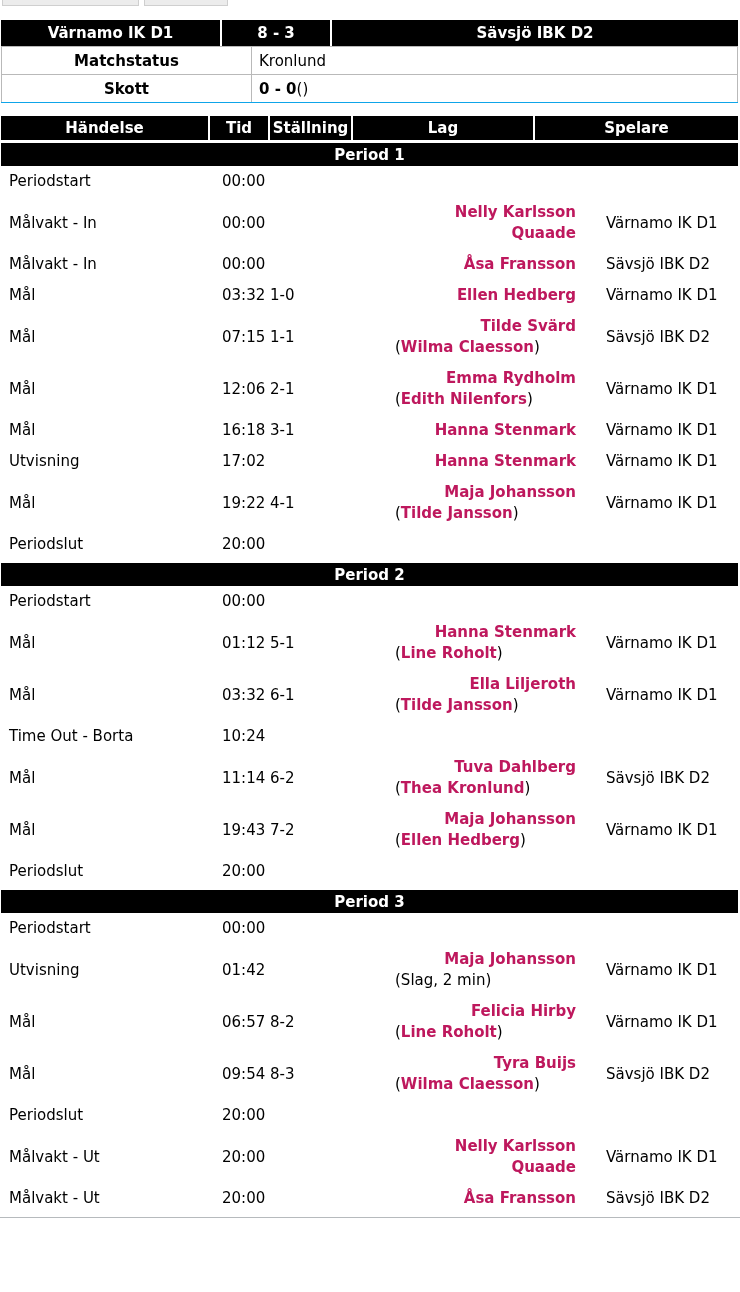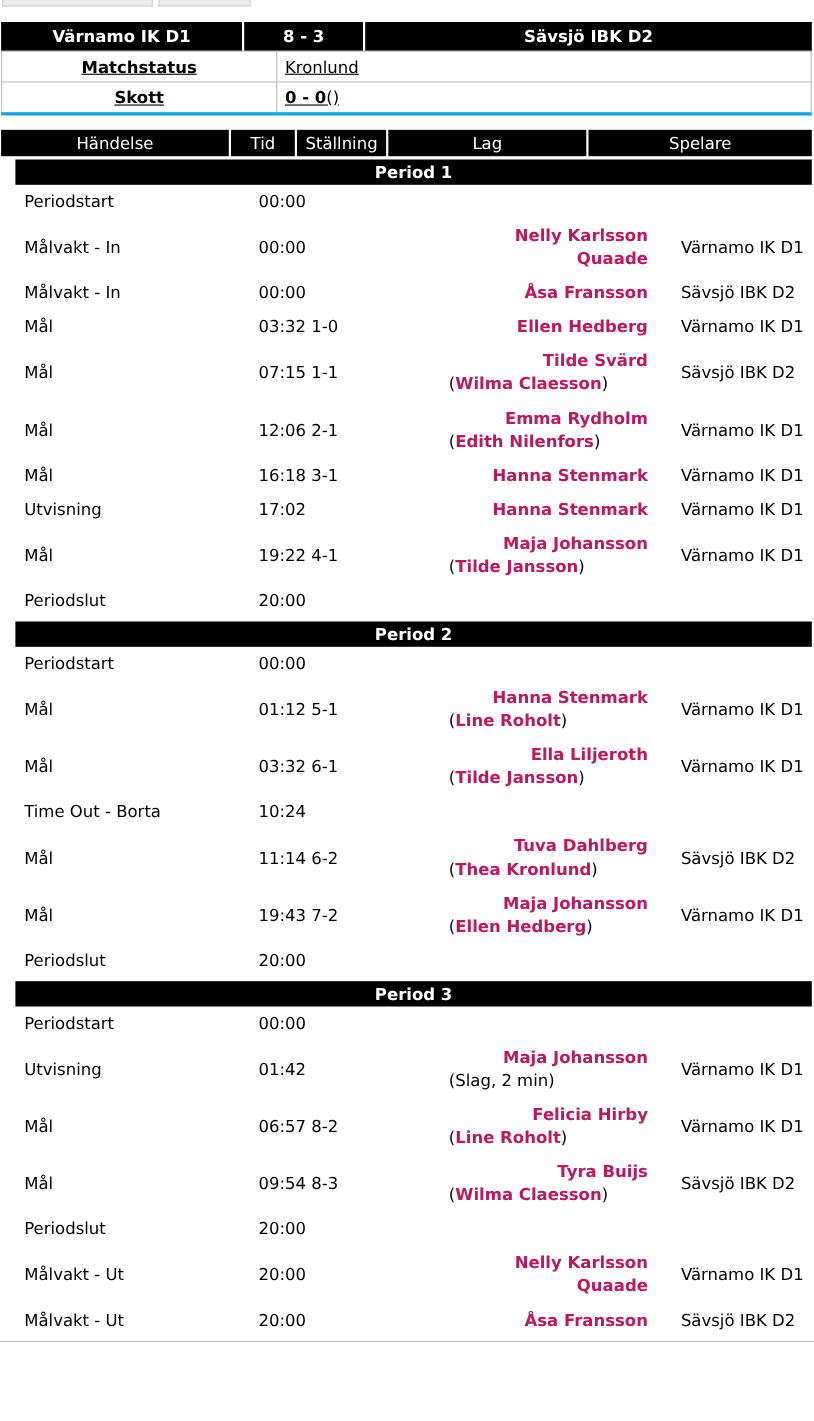--- a/index.html
+++ b/index.html
@@ -15,32 +15,32 @@
   .tab-stub.small{width:84px;}
 
   
   .score-row{display:flex;gap:2px;margin:14px 2px 0 1px;}
   .score-cell{background:#000;color:#fff;font-weight:bold;height:26px;display:flex;align-items:center;justify-content:center;}
   .score-cell.home{width:219px;}
   .score-cell.mid{width:108px;}
   .score-cell.away{flex:1;}
 
   
-  .info-table{margin:0 2px 0 1px;border-bottom:3px solid #0ea5e9;text-decoration:underline;}
+  .info-table{margin:0 2px 0 1px;border-bottom:1px solid #0ea5e9;}
   .info-row{display:flex;border:1px solid #b9b9b9;border-bottom:none;min-height:27px;}
   .info-label{width:249px;font-weight:bold;border-right:1px solid #b9b9b9;display:flex;align-items:center;justify-content:center;}
   .info-value{padding-left:7px;display:flex;align-items:center;}
   .info-value .iv-main.bold{font-weight:bold;}
 
   
   .ev-header{display:flex;gap:2px;margin:13px 2px 0 1px;}
-  .ev-header .hc{background:#000;color:#fff;font-weight:normal;height:24px;display:flex;align-items:center;justify-content:center;}
+  .ev-header .hc{background:#000;color:#fff;font-weight:bold;height:24px;display:flex;align-items:center;justify-content:center;}
   .hc.h1{width:207px;}.hc.h2{width:58px;}.hc.h3{width:81px;}.hc.h4{width:203px;}.hc.h5{flex:1;}
 
-  .events{margin:0 2px 0 1px;padding-left:13px;}
+  .events{margin:0 2px 0 1px;}
   .period-bar{background:#000;color:#fff;font-weight:bold;height:23px;margin-top:3px;display:flex;align-items:center;justify-content:center;}
 
   .ev-row{display:flex;align-items:center;padding:5px 0;line-height:21px;}
   .ev-row > div{box-sizing:border-box;}
   .c-handelse{width:209px;padding-left:8px;}
   .c-tid{width:60px;padding-left:12px;}
   .c-stallning{width:101px;}
   .c-spelare{width:205px;padding-left:24px;}
   .c-lag{flex:1;padding-left:30px;}
   .player-name,.assist-name{font-weight:bold;color:#be185d;text-align:right;}

